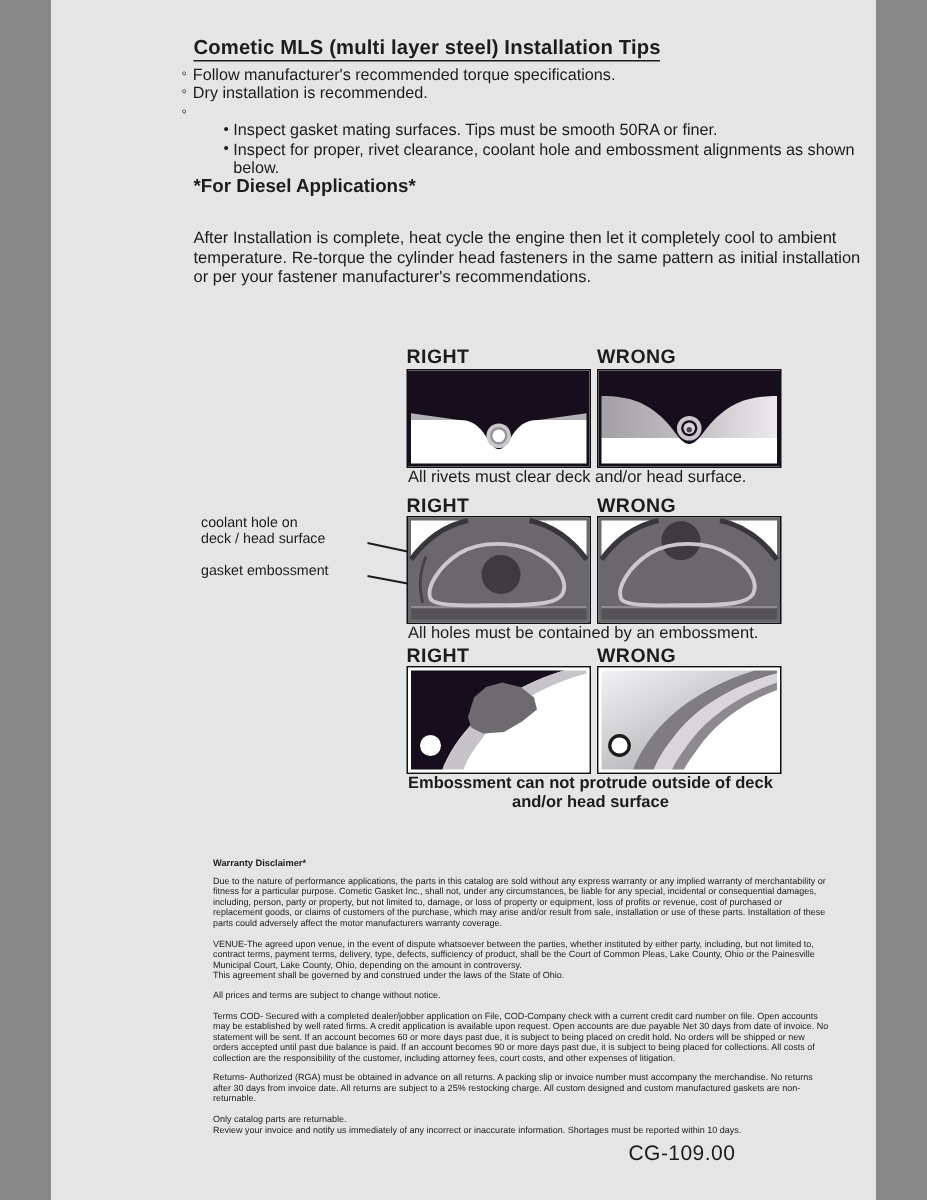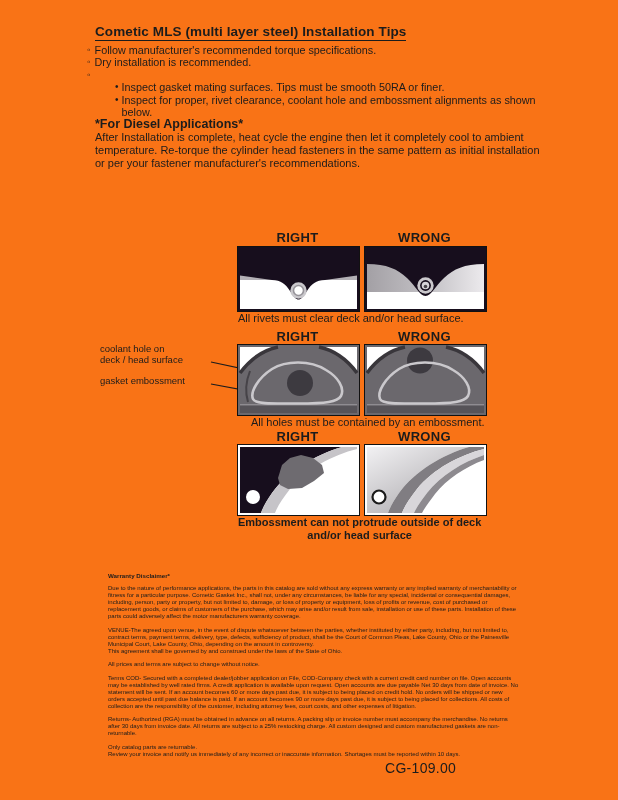--- a/index.html
+++ b/index.html
@@ -1,34 +1,34 @@
 <!DOCTYPE html>
 <html><head>
 <meta charset="utf-8">
 <style>
   html,body{margin:0;padding:0;background:#888;}
   .page{
-    position:relative;width:618px;height:800px;background:#f97316;
+    position:relative;width:550px;height:800px;background:#e5e5e5;
     font-family:"Liberation Sans",sans-serif;color:#1c1c1c;overflow:hidden;
     margin:0 auto;
   }
   .abs{position:absolute;}
   .page-title{
     left:95px;top:24px;font-size:13.5px;font-weight:bold;
     border-bottom:1.5px solid #1c1c1c;padding-bottom:1px;letter-spacing:.1px;
   }
   .tips{left:87px;top:44px;font-size:10.8px;line-height:12.4px;width:480px;}
   .tip-row{display:flex;align-items:flex-start;}
   .tip-row.sub{margin-left:28px;}
   .glyph-circle{font-size:10px;margin-right:4px;line-height:12.4px;}
   .glyph-dot{font-size:10px;margin-right:3px;line-height:12.4px;}
   .diesel{left:95px;top:117px;width:465px;}
-  .diesel h2{font-size:12.5px;font-weight:bold;margin:0 0 0 0;}
+  .diesel h2{font-size:12.5px;font-weight:bold;margin:0 0 22px 0;}
   .diesel p{font-size:11px;line-height:13px;margin:0 0 8px 0;white-space:pre-line;}
-  .dlabel{width:121px;text-align:center;font-size:13px;font-weight:600;letter-spacing:.3px;}
+  .dlabel{width:121px;text-align:left;font-size:13px;font-weight:600;letter-spacing:.3px;}
   .panel{width:121px;height:64px;border:1.5px solid #111;box-sizing:content-box;}
   .panel svg{display:block;width:121px;}
   .caption{font-size:11px;line-height:13px;white-space:pre-line;text-align:center;}
   .annot{width:110px;font-size:9.5px;line-height:11px;white-space:pre-line;}
   .warranty{left:108px;top:572px;width:412px;}
   .warranty h3{font-size:6.2px;margin:0 0 6px 0;font-weight:bold;}
   .warranty p{font-size:6px;line-height:7px;margin:0 0 6.5px 0;white-space:pre-line;}
   .page-number{left:385px;top:760px;font-size:14px;letter-spacing:.3px;}
 </style>
 </head>
@@ -133,21 +133,21 @@
       <path d="M2,2 H40 C26,5 13,13 2,28 Z" fill="#ffffff"></path>
       <path d="M119,2 H81 C95,5 108,13 119,28 Z" fill="#ffffff"></path>
       <path d="M40,2 C26,5 13,13 2,28" stroke="#39363b" stroke-width="3.5" fill="none"></path>
       <path d="M81,2 C95,5 108,13 119,28" stroke="#39363b" stroke-width="3.5" fill="none"></path>
       <rect x="2" y="59" width="117" height="1.6" fill="#8f8c91"></rect>
       <rect x="2" y="60.6" width="117" height="7.4" fill="#565358"></rect>
       <circle cx="55" cy="15.5" r="13" fill="#3d3a40"></circle>
       <path d="M15,54 C12,47 20,33 34,24 C48,15.5 72,15 88,25 C100,32 107,43 103,51 C99.5,57 88,58.5 60,58.5 C38,58.5 17.5,59.5 15,54 Z" fill="none" stroke="#cac8cc" stroke-width="2.6"></path>
     </svg>
   </div>
-  <div class="abs caption" style="left:238px;top:416px;margin-left:13px;">All holes must be contained by an embossment.</div>
+  <div class="abs caption" style="left:238px;top:416px;">All holes must be contained by an embossment.</div>
 
   <div class="abs dlabel" style="left:237px;top:429px;">RIGHT</div>
   <div class="abs dlabel" style="left:364px;top:429px;">WRONG</div>
 
   <div class="abs panel" style="left:237px;top:444px;height:70px;">
     <svg viewBox="0 0 121 70">
       <rect width="121" height="70" fill="#ffffff"></rect>
       <path d="M2,2 H104 C77,10 50,26 34,48 C29,55 25,62 23,68 H2 Z" fill="#170e1d"></path>
       <path d="M104,2 L119,2 L119,4 C95,10 68,24 52,44 C45,53 40,60 37,68 L23,68 C25,62 29,55 34,48 C50,26 77,10 104,2 Z" fill="#c6c4c8"></path>
       <path d="M40,33 L44,20 L52,13 L63,10 L75,13 L84,20 L86,28 L76,36 L64,43 L50,44 L42,40 Z" fill="#6e6b70"></path>

